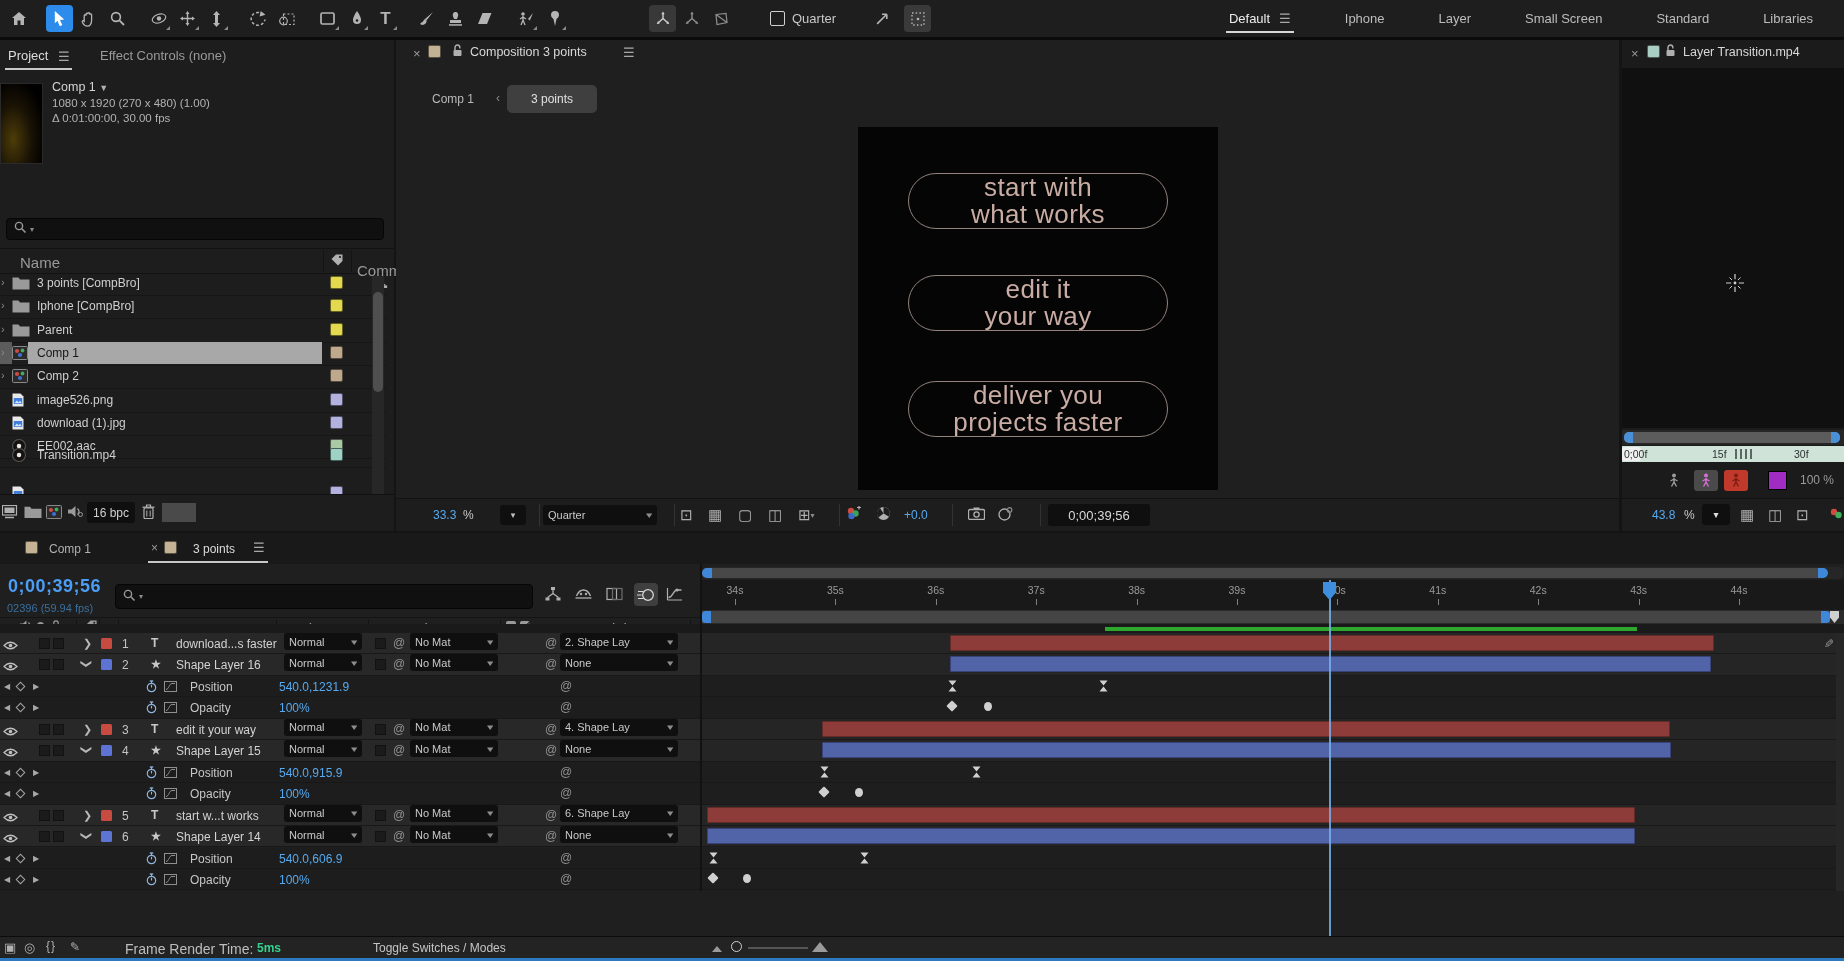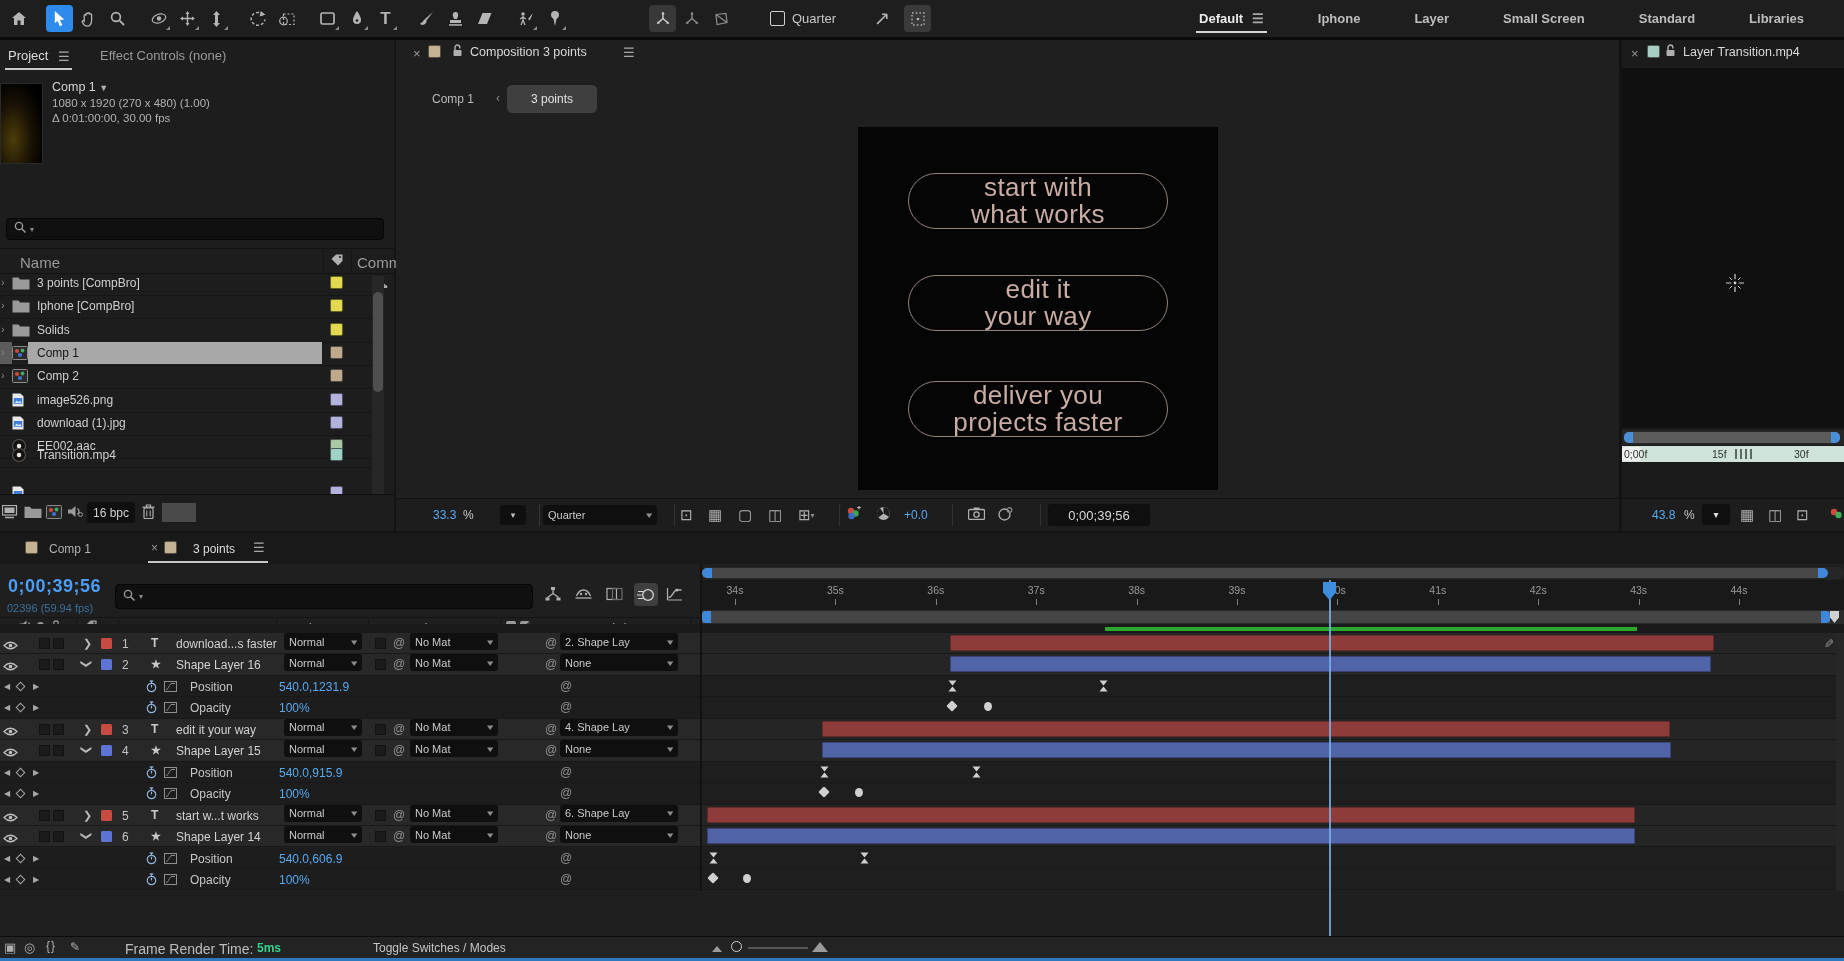--- a/index.html
+++ b/index.html
@@ -10,21 +10,21 @@
   .tools{display:flex;align-items:center;height:100%;padding-left:4px;}
   .tool{width:27px;height:27px;margin:0 1px;border-radius:4px;display:flex;align-items:center;justify-content:center;color:#b4b4b4;position:relative;}
   .tool.grp{margin-left:13px;}
   .tool.active{background:#2d8ceb;color:#fff;}
   .tool.flyout::after{content:"";position:absolute;right:2px;bottom:2px;border-left:4px solid transparent;border-bottom:4px solid #8a8a8a;}
   .gizmos{position:absolute;left:648px;top:0;height:37px;display:flex;align-items:center;}
   .sep-v{width:1px;height:22px;background:#333;margin:0 8px;}
   .snapwrap{position:absolute;left:770px;top:0;height:37px;display:flex;align-items:center;gap:7px;}
   .snapbox{width:13px;height:13px;border:1.6px solid #d0d0d0;border-radius:2px;background:transparent;}
   .extras{position:absolute;left:868px;top:0;height:37px;display:flex;align-items:center;gap:6px;}
-  .workspaces{position:absolute;right:13px;top:0;height:37px;display:flex;align-items:center;font-weight:bold;}
+  .workspaces{position:absolute;right:4px;top:0;height:37px;display:flex;align-items:center;}
   .ws{padding:0 27px;height:100%;display:flex;align-items:center;color:#bdbdbd;font-size:13px;position:relative;gap:9px;}
   .ws.active{color:#ececec;}
   .ws.active::after{content:"";position:absolute;left:24px;right:24px;bottom:4px;height:2px;background:#d8d8d8;}
   .hamb{color:#a8a8a8;font-size:13px;letter-spacing:0;}
   
   .dd{position:absolute;height:17px;background:#0f0f0f;border-radius:3px;color:#c9c9c9;font-size:11px;display:flex;align-items:center;justify-content:space-between;padding:0 5px;box-sizing:border-box;}
   .dd b{color:#8d8d8d;font-size:9px;margin-left:3px;font-weight:normal;transform:scaleX(1.4);}
   .chip{position:absolute;width:13px;height:13px;border-radius:2px;border:1px solid rgba(0,0,0,.55);box-sizing:border-box;}
   .glyphbtn{display:flex;align-items:center;justify-content:center;color:#b0b0b0;}
   .searchbox{position:absolute;background:#101010;border:1px solid #060606;border-radius:4px;display:flex;align-items:center;padding-left:7px;gap:3px;box-sizing:border-box;}
@@ -253,21 +253,21 @@
     </div>
 
     <div class="abs" style="left:0;top:208px;width:394px;height:24px;border-top:1px solid #121212;border-bottom:1px solid #121212">
       <span class="hdrtxt" style="left:20px;top:5px">Name</span>
       <span class="colsep" style="left:323px"></span>
       <span class="abs" style="left:330px;top:4px"><svg width="14" height="14" viewBox="0 0 14 14">
             <path d="M1.5 6 L6 1.5 h6.5 v6.5 L8 12.5 Z" fill="#b0b0b0"></path>
             <circle cx="10" cy="4" r="1.1" fill="#1d1d1d"></circle>
           </svg></span>
       <span class="colsep" style="left:351px"></span>
-      <span class="hdrtxt" style="left:357px;top:5px">Comm</span>
+      <span class="hdrtxt" style="left:357px;top:13px">Comm</span>
     </div>
 
     <div class="abs" style="left:0;top:232px;width:394px;height:222px;overflow:hidden">
         <div class="prow" style="top: 0px;">
           <span class="pexp">›</span>
           <span class="picon"><svg width="18" height="14" viewBox="0 0 18 14">
               <path d="M0.5 13.5 V1.5 h6 l1.5 2 h9.5 V13.5 Z" fill="#9a9a9a"></path>
             </svg></span>
           <span class="plabel">3 points [CompBro]</span>
           <span class="chip" style="left: 330px; top: 4px; background: rgb(227, 217, 79);"></span>
@@ -284,21 +284,21 @@
               <path d="M0.5 13.5 V1.5 h6 l1.5 2 h9.5 V13.5 Z" fill="#9a9a9a"></path>
             </svg></span>
           <span class="plabel">Iphone [CompBro]</span>
           <span class="chip" style="left: 330px; top: 4px; background: rgb(227, 217, 79);"></span>
         </div>
         <div class="prow" style="top: 46.6px;">
           <span class="pexp">›</span>
           <span class="picon"><svg width="18" height="14" viewBox="0 0 18 14">
               <path d="M0.5 13.5 V1.5 h6 l1.5 2 h9.5 V13.5 Z" fill="#9a9a9a"></path>
             </svg></span>
-          <span class="plabel">Solids</span>
+          <span class="plabel">Parent</span>
           <span class="chip" style="left: 330px; top: 4px; background: rgb(227, 217, 79);"></span>
         </div>
         <div class="prow selected" style="top: 69.9px;">
           <span class="selchip"></span>
           <span class="selbg"></span>
           <span class="pexp">›</span>
           <span class="picon"><svg width="16" height="14" viewBox="0 0 16 14">
               <rect x="0.5" y="0.5" width="15" height="13" rx="1" fill="#2a2a2a" stroke="#8a8a8a"></rect>
               <circle cx="5" cy="5" r="2.1" fill="#d04a3f"></circle>
               <circle cx="10.5" cy="4.5" r="1.9" fill="#3fae5a"></circle>
@@ -504,20 +504,40 @@
       <div class="abs" style="left:209px;top:2px;width:9px;height:11px;background:#4a90d9;border-radius:0 5px 5px 0"></div>
     </div>
     <div class="abs" style="left:0;top:406px;width:222px;height:16px;background:#cfe3d9;color:#2b332e;font-size:10.5px">
       <span class="abs" style="left:0;top:1px;width:19px;height:14px;background:#f0f0f0;border-radius:3px"></span>
       <span class="abs" style="left:2px;top:2px">0;00f</span>
       <span class="abs" style="left:90px;top:2px">15f</span>
       <span class="abs" style="left:113px;top:3px;width:18px;height:10px;background:repeating-linear-gradient(90deg,#5a6a62 0 1.5px,transparent 1.5px 5px)"></span>
       <span class="abs" style="left:172px;top:2px">30f</span>
     </div>
 
+    <div class="abs" style="left:0;top:424px;width:222px;height:33px">
+      <span class="abs" style="left:46px;top:9px"><svg width="12" height="15" viewBox="0 0 12 15">
+            <circle cx="6" cy="2.5" r="2" fill="#9a9a9a"></circle>
+            <path d="M6 5 V9 M6 6 L2.5 8 M6 6 L9.5 8 M6 9 L3.5 13.5 M6 9 L8.5 13.5" stroke="#9a9a9a" stroke-width="1.4" fill="none"></path>
+          </svg></span>
+      <span class="abs" style="left:72px;top:6px;width:24px;height:21px;background:#4a4a4a;border-radius:3px;display:flex;align-items:center;justify-content:center">
+          <svg width="12" height="15" viewBox="0 0 12 15">
+            <circle cx="6" cy="2.5" r="2" fill="#d66fd6"></circle>
+            <path d="M6 5 V9 M6 6 L2.5 8 M6 6 L9.5 8 M6 9 L3.5 13.5 M6 9 L8.5 13.5" stroke="#d66fd6" stroke-width="1.4" fill="none"></path>
+          </svg>
+        </span>
+      <span class="abs" style="left:102px;top:6px;width:24px;height:21px;background:#c0392b;border-radius:3px;display:flex;align-items:center;justify-content:center">
+          <svg width="12" height="15" viewBox="0 0 12 15">
+            <circle cx="6" cy="2.5" r="2" fill="#7c1d13"></circle>
+            <path d="M6 5 V9 M6 6 L2.5 8 M6 6 L9.5 8 M6 9 L3.5 13.5 M6 9 L8.5 13.5" stroke="#7c1d13" stroke-width="1.4" fill="none"></path>
+          </svg>
+        </span>
+      <span class="abs" style="left:146px;top:7px;width:17px;height:17px;background:#a12cc4;border:1px solid #000"></span>
+      <span class="abs" style="left:178px;top:9px;color:#9a9a9a;font-size:12px">100 %</span>
+    </div>
 
     <div class="abs" style="left:0;top:458px;width:222px;height:32px;background:#1d1d1d;border-top:1px solid #121212">
       <span class="abs bluetext" style="left:30px;top:9px;font-size:12px">43.8</span>
       <span class="abs" style="left:62px;top:9px;font-size:12px;color:#c8c8c8">%</span>
       <span class="abs" style="left:80px;top:5px;width:28px;height:21px;background:#0f0f0f;border-radius:3px;display:flex;align-items:center;justify-content:center;color:#e0e0e0;font-size:10px">▾</span>
       <span class="abs glyphbtn" style="left:118px;top:7px;font-size:15px">▦</span>
       <span class="abs glyphbtn" style="left:146px;top:7px;font-size:15px">◫</span>
       <span class="abs glyphbtn" style="left:174px;top:7px;font-size:15px">⊡</span>
       <span class="abs" style="left:206px;top:8px"><svg width="16" height="15" viewBox="0 0 16 15">
             <circle cx="6" cy="5" r="3.2" fill="#d04a3f"></circle>

